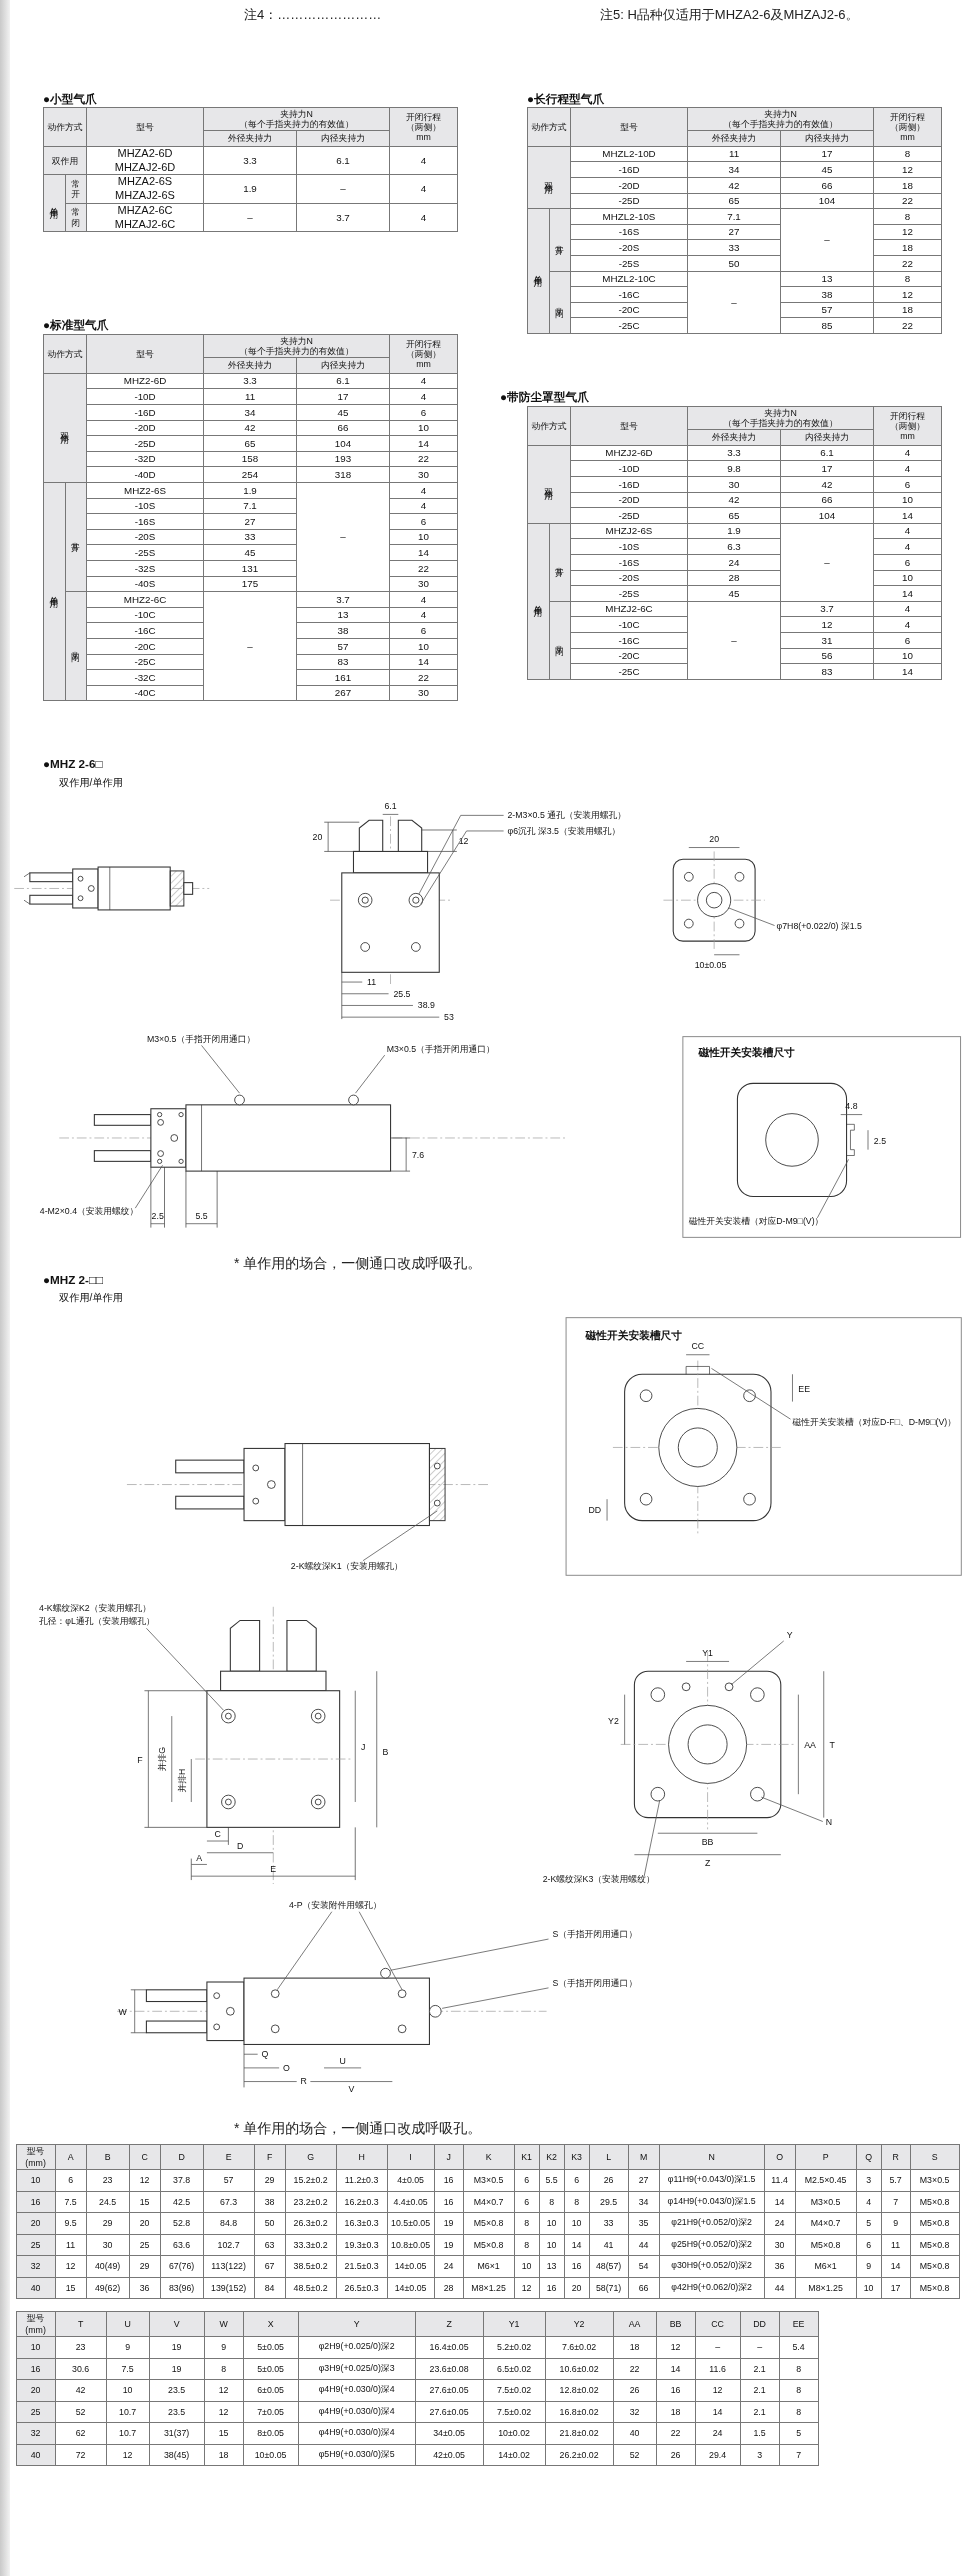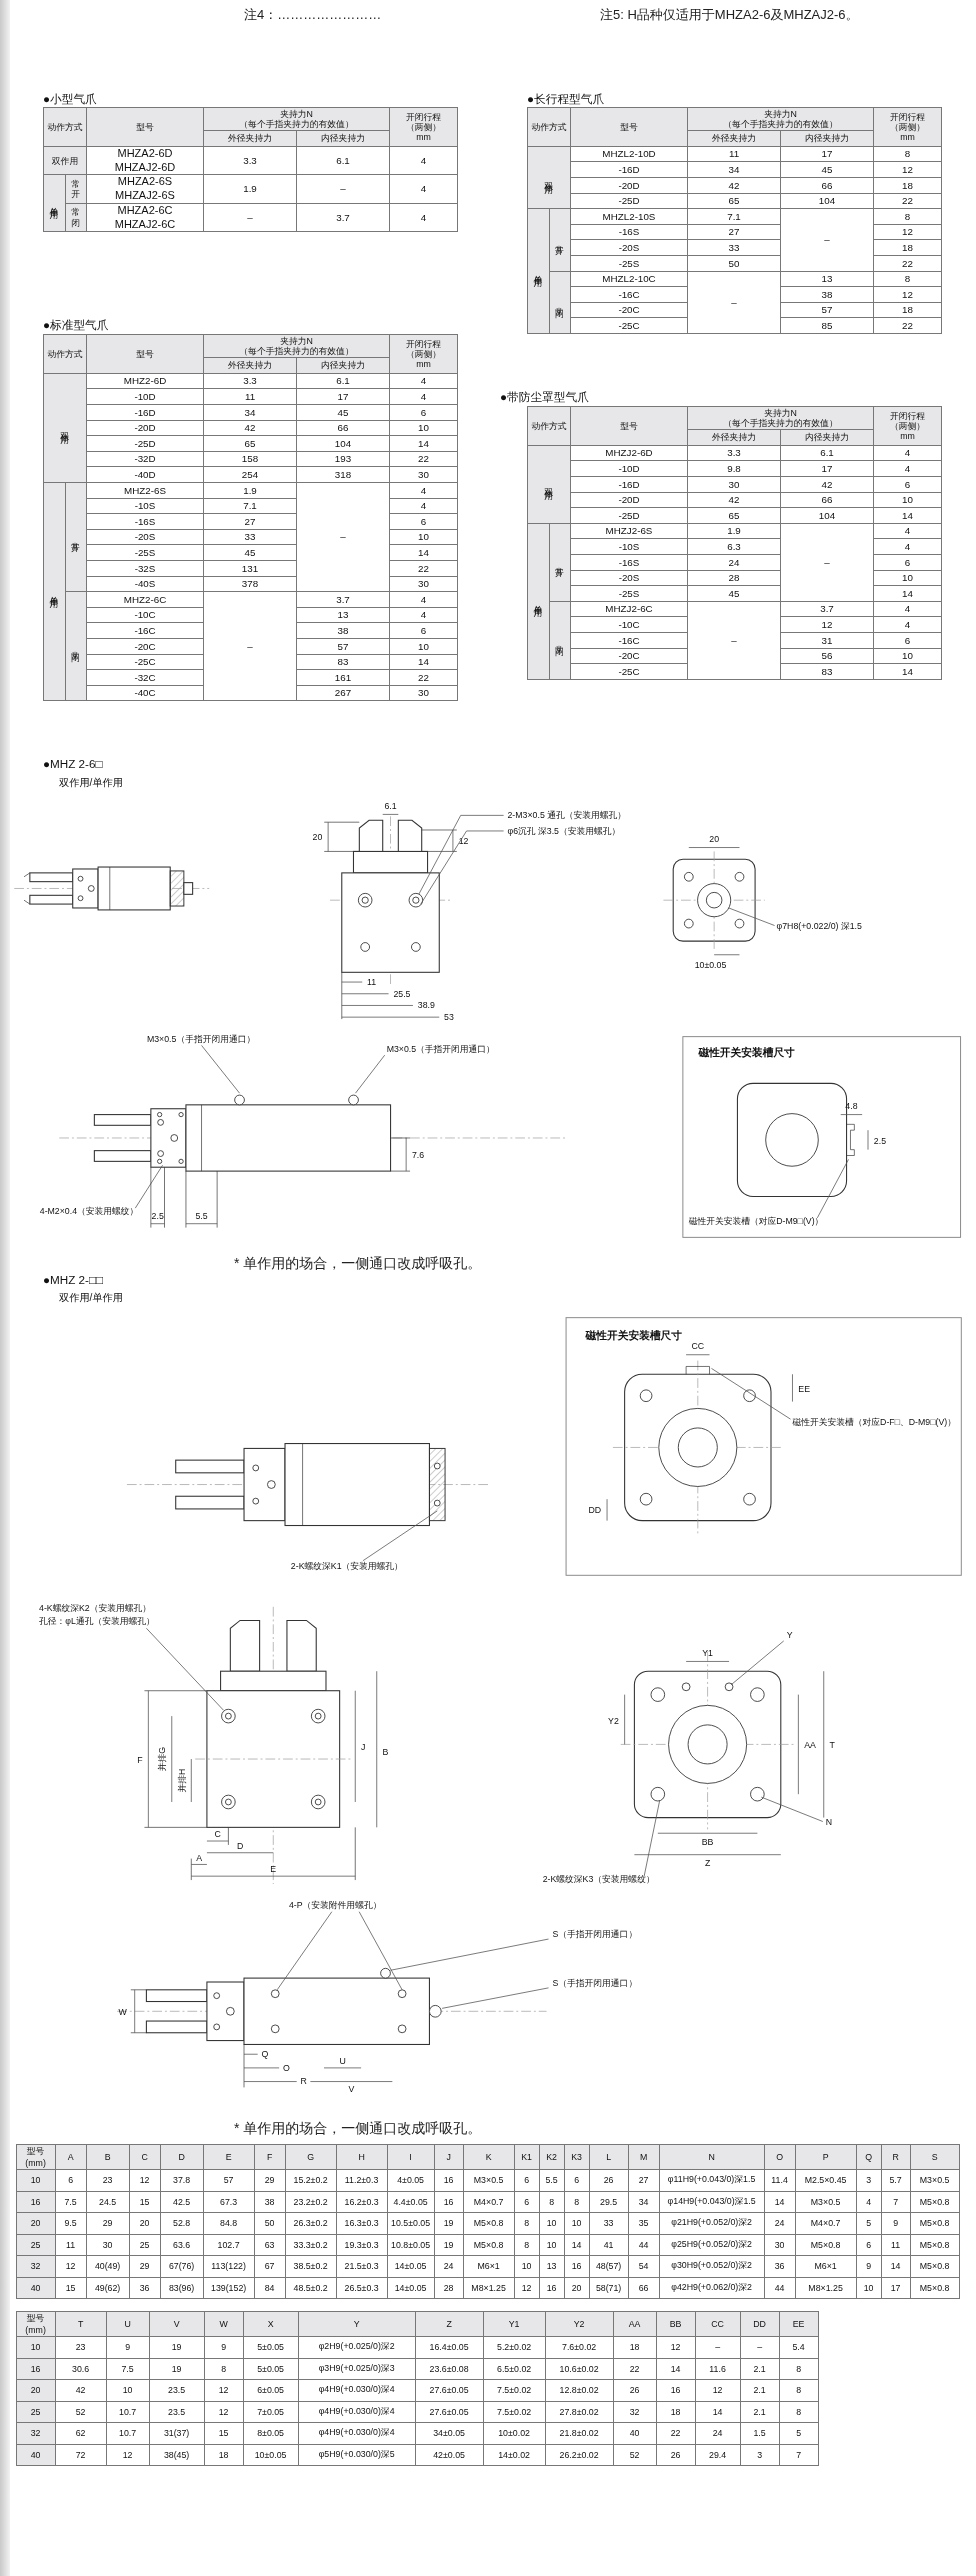--- a/index.html
+++ b/index.html
@@ -3,21 +3,21 @@
 <meta charset="utf-8">
 <style>
   *{margin:0;padding:0;box-sizing:border-box}
   html,body{background:#fff}
   body{font-family:"Liberation Sans","DejaVu Sans",sans-serif;color:#111}
   #page{position:relative;width:976px;height:2576px;background:#fff;overflow:hidden}
   .edge{position:absolute;left:0;top:0;width:9.8px;height:100%;background:linear-gradient(90deg,#c9c9c9,#f2f2f2)}
   .topnote{position:absolute;font-size:13px;color:#222;white-space:nowrap}
   .sec-bar{position:absolute;left:9.8px;width:961px;height:25px;background:#c7000b;border-left:5.9px solid #8f0008;
            color:#fff;font-weight:bold;font-size:13.7px;line-height:25px;padding-left:15.6px;letter-spacing:2.9px}
-  .tbl-title{position:absolute;font-size:11.7px;font-weight:normal;color:#111;white-space:nowrap}
+  .tbl-title{position:absolute;font-size:11.7px;font-weight:bold;color:#111;white-space:nowrap}
   .tblwrap{position:absolute}
   table.force{border-collapse:collapse;table-layout:fixed;font-size:9.8px}
   .force td{border:1px solid #777;text-align:center;vertical-align:middle;padding:0 2px;height:15.6px;
             line-height:1.15;white-space:pre-line;overflow:hidden}
   .force td.hd{background:#e7e7e9;font-size:8.8px;padding:1px 2px}
   .force td.vert{writing-mode:vertical-rl;text-orientation:upright;letter-spacing:2px;padding:2px 0}
   .force td.model2{font-size:11px;line-height:1.25}
   table.dim{border-collapse:collapse;table-layout:fixed;font-size:8.8px}
   .dim td{border:1px solid #777;text-align:center;vertical-align:middle;padding:1px;height:21.5px;
           white-space:pre-line;overflow:hidden}
@@ -298,21 +298,21 @@
             <td>45</td>
             <td>14</td>
           </tr>
           <tr>
             <td>-32S</td>
             <td>131</td>
             <td>22</td>
           </tr>
           <tr>
             <td>-40S</td>
-            <td>378</td>
+            <td>175</td>
             <td>30</td>
           </tr>
           <tr>
             <td rowspan="7" class="hd vert">常闭</td>
             <td>MHZ2-6C</td>
             <td rowspan="7">–</td>
             <td>3.7</td>
             <td>4</td>
           </tr>
           <tr>
@@ -1076,21 +1076,21 @@
           <tr>
             <td class="hd">25</td>
             <td>52</td>
             <td>10.7</td>
             <td>23.5</td>
             <td>12</td>
             <td>7±0.05</td>
             <td>φ4H9(+0.030/0)深4</td>
             <td>27.6±0.05</td>
             <td>7.5±0.02</td>
-            <td>27.8±0.02</td>
+            <td>16.8±0.02</td>
             <td>32</td>
             <td>18</td>
             <td>14</td>
             <td>2.1</td>
             <td>8</td>
           </tr>
           <tr>
             <td class="hd">32</td>
             <td>62</td>
             <td>10.7</td>

